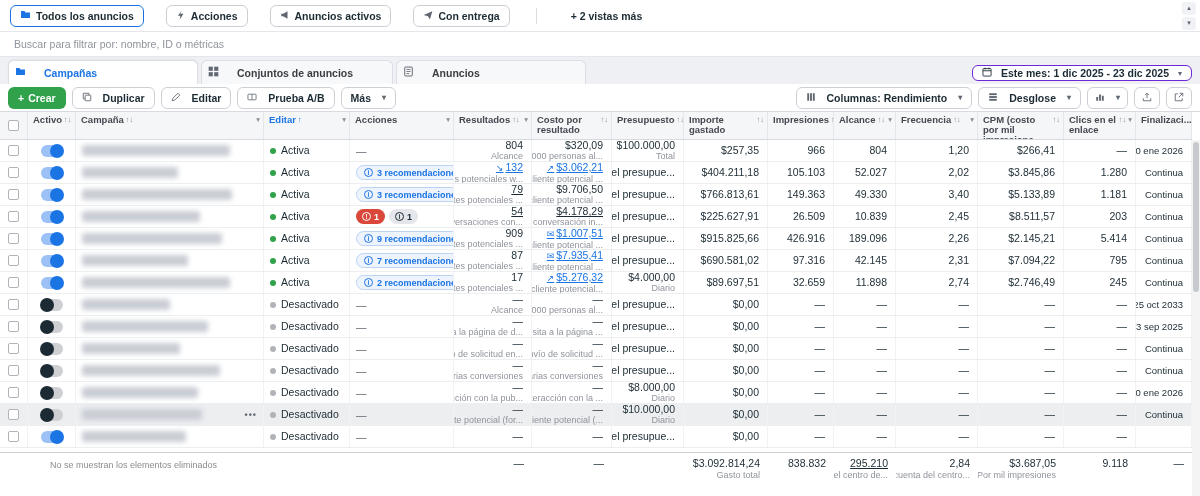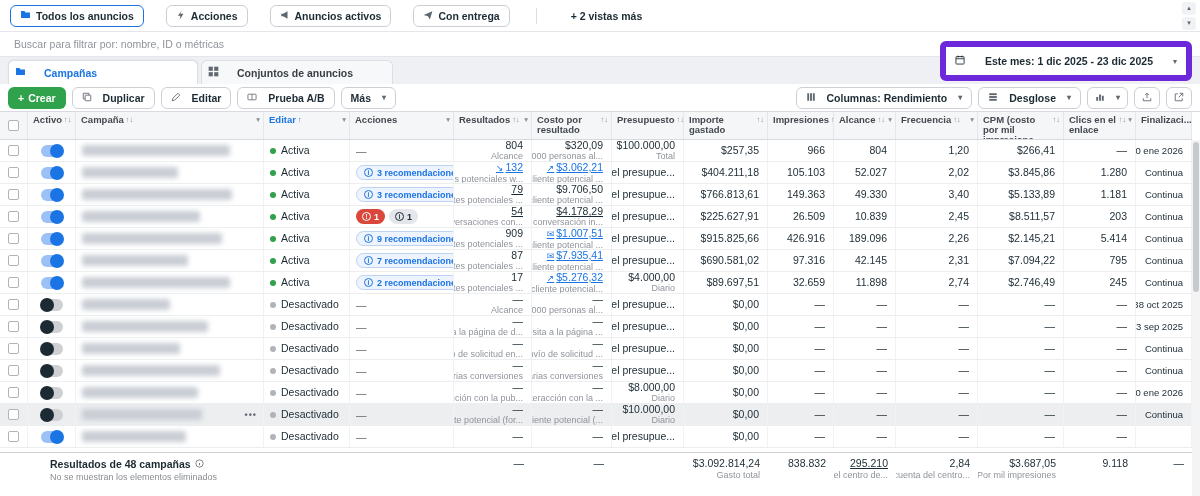--- a/index.html
+++ b/index.html
@@ -22,21 +22,21 @@
 .searchbar{height:25px;display:flex;align-items:center;padding:0 14px;border-bottom:1px solid #e4e6eb;background:#fff}
 .searchbar input{border:none;outline:none;width:600px;font-size:10.5px;color:#1c2b33;font-family:inherit;background:transparent}
 .searchbar input::placeholder{color:#90949c}
 
 
 .tabstrip{height:27px;background:#eef0f3;display:flex;align-items:flex-end;padding:3px 8px 0 8px;gap:3px}
 .tab{display:inline-flex;align-items:center;gap:18px;height:24px;width:190px;padding:0 6px;background:#f7f8f9;border:1px solid #dcdee3;border-bottom:none;border-radius:6px 6px 0 0;font-size:10.5px;font-weight:700;color:#3a3f44;cursor:pointer}
 .tab.wide{width:192px}
 .tab.active{background:#fff;color:#1b74e4;box-shadow:0 -1px 2px rgba(0,0,0,.05)}
 .tabstrip-right{margin-left:auto;display:flex;align-items:center;padding-bottom:3px}
-.date-chip{display:inline-flex;align-items:center;gap:20px;height:40px;padding:0 9px;background:#fff;border:6px solid #6d28d9;border-radius:6px;font-size:10.5px;font-weight:700;color:#1c2b33;cursor:pointer;white-space:nowrap}
+.date-chip{display:inline-flex;align-items:center;gap:9px;height:16px;padding:0 9px;background:#fff;border:1px solid #6d28d9;border-radius:6px;font-size:10.5px;font-weight:700;color:#1c2b33;cursor:pointer;white-space:nowrap}
 .caret{font-size:8px;color:#606770}
 
 
 .toolbar{height:28px;display:flex;align-items:center;justify-content:space-between;background:#fff;border-bottom:1px solid #d8dadf;padding:0 8px}
 .tb-left,.tb-right{display:flex;align-items:center;gap:6px}
 .btn-green{display:inline-flex;align-items:center;gap:4px;height:22px;padding:0 10px;background:#31a24c;color:#fff;border:none;border-radius:6px;font-size:10.5px;font-weight:700;cursor:pointer}
 .tbtn{display:inline-flex;align-items:center;gap:11px;height:22px;padding:0 9px;background:#fff;border:1px solid #ccd0d5;border-radius:6px;font-size:10.5px;font-weight:700;color:#1c2b33;cursor:pointer;white-space:nowrap}
 .tbtn.icon-only{padding:0 7px}
 
 
@@ -150,20 +150,27 @@
     </div>
     <div class="tab wide">
       <span><svg width="11" height="11" viewBox="0 0 16 16" fill="#606770">
             <rect x="1" y="1" width="6" height="6"></rect>
             <rect x="9" y="1" width="6" height="6"></rect>
             <rect x="1" y="9" width="6" height="6"></rect>
             <rect x="9" y="9" width="6" height="6"></rect>
           </svg></span>
       <span>Conjuntos de anuncios</span>
     </div>
+    <div class="tab">
+      <span><svg width="11" height="11" viewBox="0 0 16 16">
+            <rect x="2.5" y="1.5" width="11" height="13" rx="1" fill="none" stroke="#606770" stroke-width="1.4"></rect>
+            <path d="M5 5h6M5 8h6M5 11h4" stroke="#606770" stroke-width="1.2"></path>
+          </svg></span>
+      <span>Anuncios</span>
+    </div>
     <div class="tabstrip-right">
       <div class="date-chip">
         <span><svg width="10" height="10" viewBox="0 0 16 16">
               <rect x="1.5" y="2.5" width="13" height="12" rx="1" fill="none" stroke="#1c2b33" stroke-width="1.4"></rect>
               <path d="M1.5 6h13M5 1v3M11 1v3" stroke="#1c2b33" stroke-width="1.4"></path>
             </svg></span>
         <span>Este mes: 1 dic 2025 - 23 dic 2025</span>
         <span class="caret">▾</span>
       </div>
     </div>
@@ -717,21 +724,21 @@
         <div class="cell num">
           <span class="val ">—</span>
         </div>
         <div class="cell num">
           <span class="val ">—</span>
         </div>
         <div class="cell num">
           <span class="val ">—</span>
         </div>
         <div class="cell num">
-          <span class="val" style="font-size:9.5px">38 oct 2025</span>
+          <span class="val" style="font-size:9.5px">25 oct 2033</span>
         </div>
       </div>
       <div class="trow">
         <div class="cell c-check">
           <span class="checkbox"></span>
         </div>
         <div class="cell c-toggle">
           <span class="toggle off">
             <i></i>
           </span>
@@ -1037,27 +1044,20 @@
           <span class="val ">—</span>
         </div>
         <div class="cell num">
           <span class="val" style="font-size:9.5px"></span>
         </div>
       </div>
     </div>
 
   <div class="tfooter">
     <div class="fcell fleft">
-      <div class="fl1">
-        <span>Resultados de 48 campañas</span>
-        <span><svg width="9" height="9" viewBox="0 0 16 16">
-              <circle cx="8" cy="8" r="6.5" fill="none" stroke="#606770" stroke-width="1.4"></circle>
-              <path d="M8 7.2V11M8 4.6v.2" stroke="#606770" stroke-width="1.6"></path>
-            </svg></span>
-      </div>
       <div class="fl2">No se muestran los elementos eliminados</div>
     </div>
     <div class="fcell"></div>
     <div class="fcell"></div>
     <div class="fcell num">
         <span class="val">—</span>
       </div>
     <div class="fcell num">
         <span class="val">—</span>
       </div>

